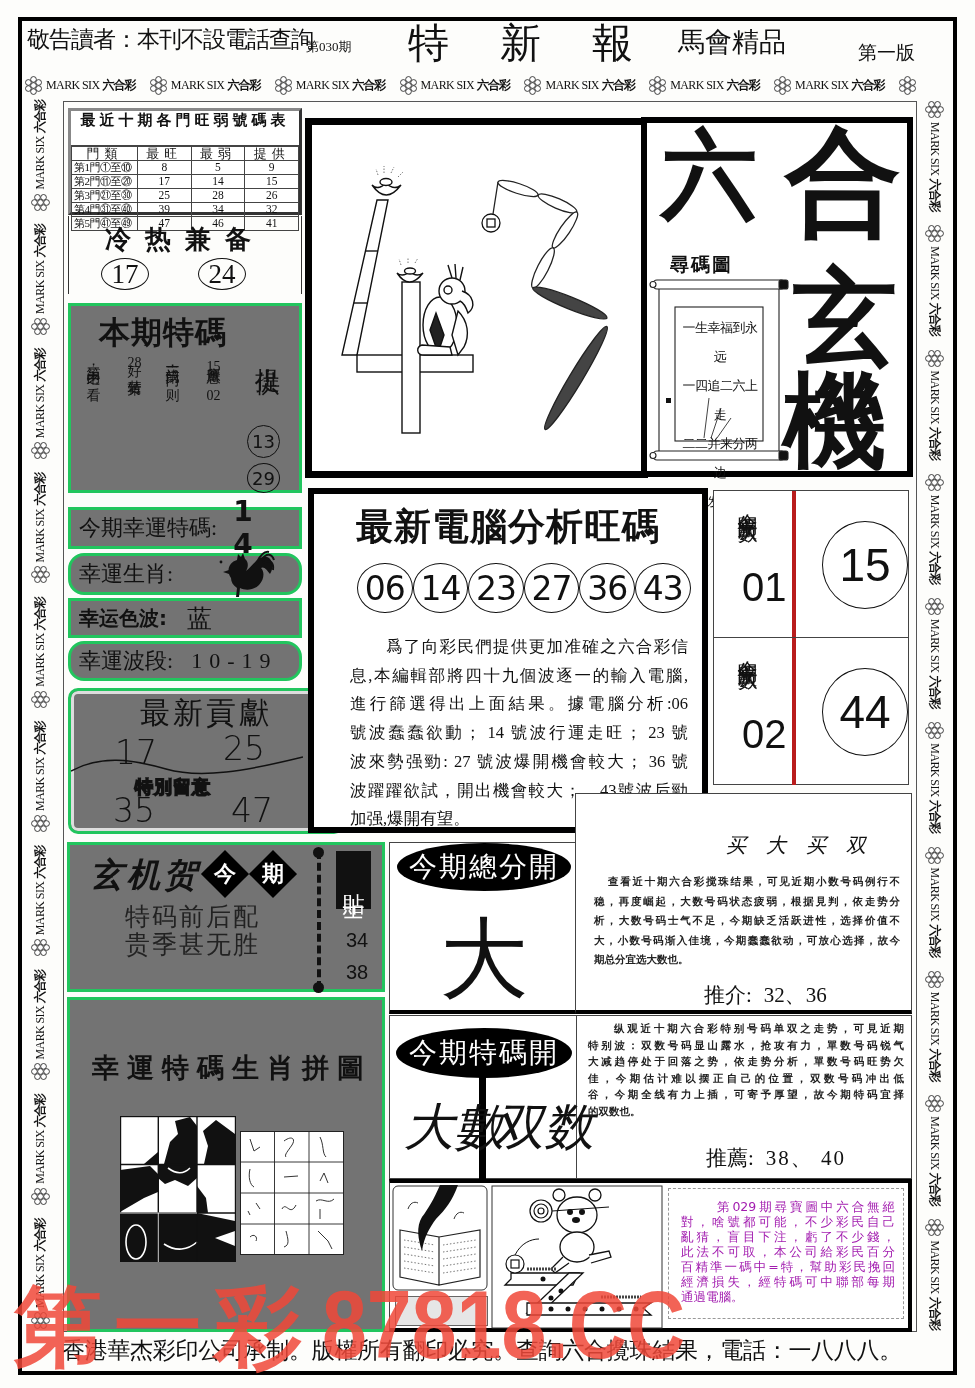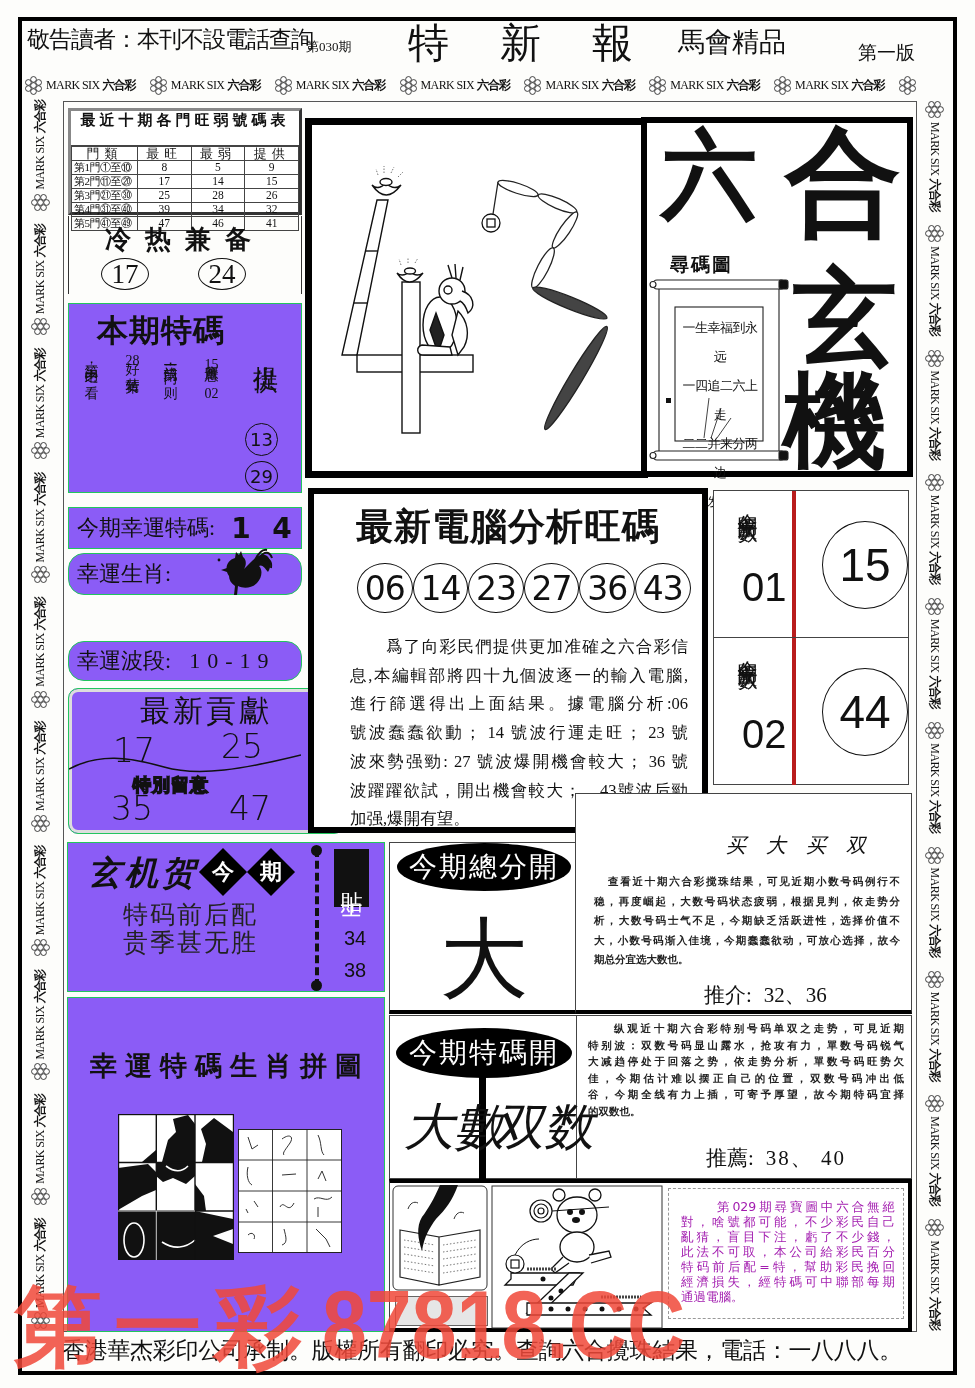--- a/index.html
+++ b/index.html
@@ -20,21 +20,21 @@
 
 .band{display:flex;justify-content:space-between;align-items:center;height:24px}
 .ms{display:inline-flex;align-items:center;gap:3px;white-space:nowrap}
 .ms .en{font-family:"Liberation Serif",serif;font-size:12px;letter-spacing:-.6px}
 .ms .cn{font-family:"DejaVu Sans",sans-serif;font-weight:bold;font-size:12px;letter-spacing:-1px}
 .fl{width:19px;height:19px;display:inline-block}
 .strip-l{left:22px;top:1330px;width:1230px;height:36px;transform-origin:0 0;transform:rotate(-90deg)}
 .strip-r{left:953px;top:100px;width:1230px;height:36px;transform-origin:0 0;transform:rotate(90deg)}
 
 
-.box{border:1px solid #22c55e;background:#8b5cf6}
+.box{border:3px solid #22c55e;background:#737373}
 .tbl{left:68px;top:108px;width:234px;height:107px;border:3px solid #888;border-right-color:#333;border-bottom-color:#333;background:#fff}
 .tbl-title{font-family:"DejaVu Sans",sans-serif;font-weight:bold;font-size:15px;letter-spacing:4px;text-align:center;height:35px;line-height:19px;border-bottom:1px solid #444}
 .tbl table{width:100%;border-collapse:collapse;font-size:11.5px;font-family:"Liberation Serif",serif}
 .tbl td,.tbl th{border:1px solid #444;height:14px;line-height:13px;text-align:center;font-weight:normal;padding:0}
 .tbl th{letter-spacing:5px;font-size:13px}
 .tbl td.door{text-align:left;padding-left:2px;font-size:11px;width:66px;letter-spacing:-.5px}
 
 .hc{left:68px;top:216px;width:234px;height:78px;border-left:1px solid #333;border-right:1px solid #333}
 .hc-title{position:absolute;left:0;top:6px;width:100%;text-align:center;font-family:"DejaVu Sans",sans-serif;font-weight:bold;font-size:26px;letter-spacing:14px}
 .oval{position:absolute;border:1.5px solid #111;border-radius:50%;display:flex;align-items:center;justify-content:center;font-family:"Liberation Serif",serif}
@@ -418,20 +418,24 @@
   </div>
   <div class="abs box lk rnd" style="top:553px">
     <span class="lab">幸運生肖:</span>
     <svg style="position:absolute;left:146px;top:-8px" width="58" height="54" viewBox="0 0 58 54">
       <path d="M14 30 C9 23 12 14 20 12 L21 6 L24 9 L26 5 L28 11 C31 13 32 18 29 23 C35 18 42 7 50 9 C56 11 57 20 53 26 C50 22 47 18 44 20 C48 24 47 32 42 37 C37 42 29 43 23 40 L22 49 L19 49 L20 40 C16 37 14 34 14 30 Z" fill="#111"></path>
       <path d="M44 12 C50 4 55 6 57 12 M46 15 C53 10 57 15 56 22 M40 14 C44 6 48 3 52 4" stroke="#111" stroke-width="2" fill="none"></path>
       <path d="M12 22 L6 24 L12 26 Z" fill="#111"></path>
       <circle cx="4" cy="14" r="1.4" fill="#111"></circle>
     </svg>
   </div>
+  <div class="abs box lk" style="top:598px;height:40px">
+    <span class="lab" style="font-weight:bold;font-family:'DejaVu Sans',sans-serif;font-size:20px">幸运色波:</span>
+    <span class="val" style="font-size:25px;margin-left:20px">蓝</span>
+  </div>
   <div class="abs box lk rnd" style="top:641px;height:40px">
     <span class="lab">幸運波段:</span>
     <span class="val" style="letter-spacing:7px;margin-left:18px">10-19</span>
   </div>
 
   <div class="abs box ct">
     <div class="ct-title">最新貢獻</div>
     <div class="ct-num" style="left:44px;top:42px">17</div>
     <div class="ct-num" style="left:152px;top:38px">25</div>
     <svg style="position:absolute;left:0;top:58px" width="232" height="30" viewBox="0 0 232 30">
@@ -652,21 +656,21 @@
       </g>
       <path d="M24 70 C30 58 40 54 48 54" stroke="#111" stroke-width="1" fill="none"></path>
       <path d="M36 84 L66 84 M110 112 L150 112" stroke="#444" stroke-width="3" stroke-dasharray="2 1"></path>
     </svg>
     <div class="bt-text">
       <div class="bt-para">
         <div class="jl" style="padding-left:36px">第029期尋寶圖中六合無絕</div>
         <div class="jl">對，啥號都可能，不少彩民自己</div>
         <div class="jl">亂猜，盲目下注，虧了不少錢，</div>
         <div class="jl">此法不可取，本公司給彩民百分</div>
-        <div class="jl">特码前后配=特，幫助彩民挽回</div>
+        <div class="jl">百精準一碼中=特，幫助彩民挽回</div>
         <div class="jl">經濟損失，經特碼可中聯部每期</div>
         <div class="jl last">通過電腦。</div>
       </div>
     </div>
   </div>
 
   <div class="abs box xh">
     <div class="xh-title">玄机贺</div>
     <div class="dia" style="left:138px">
         <span>今</span>

